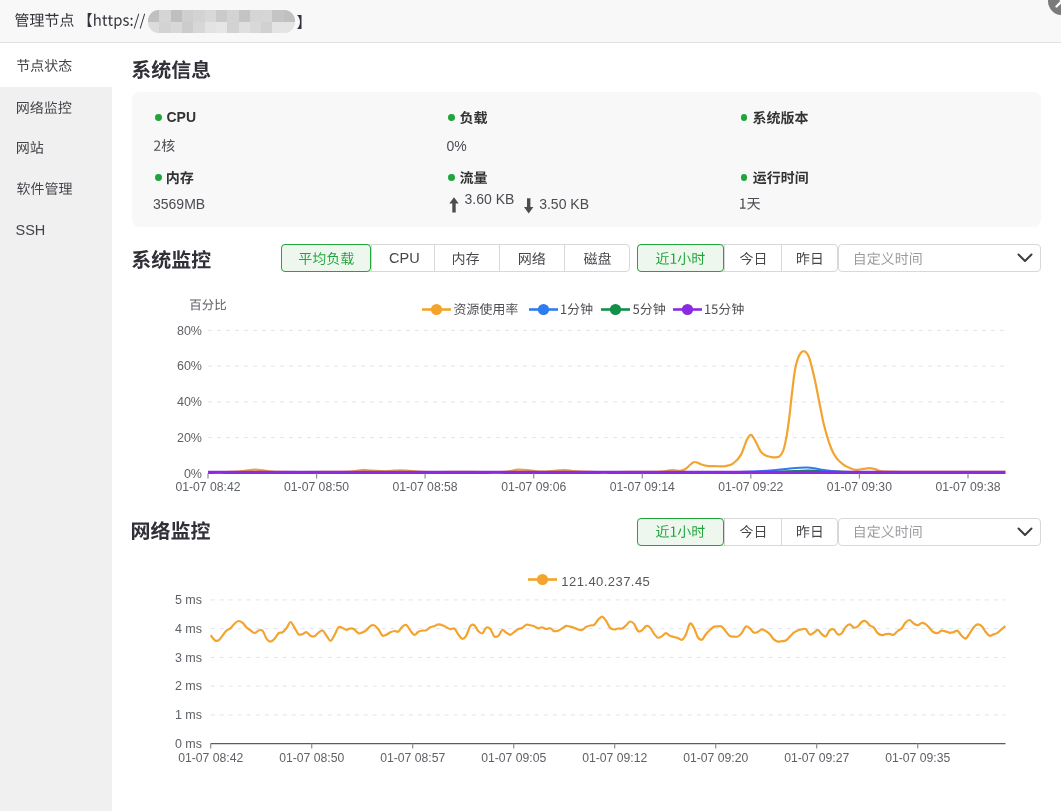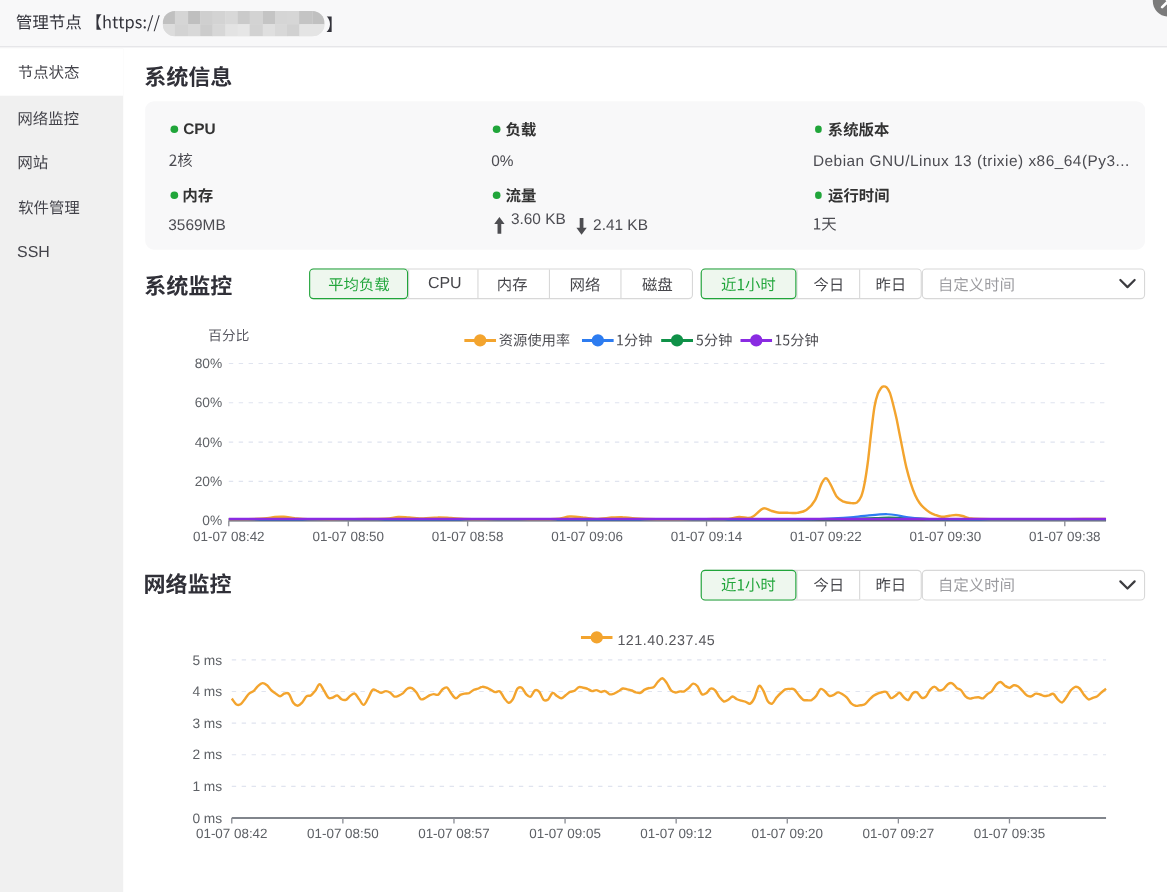--- a/index.html
+++ b/index.html
@@ -74,39 +74,38 @@
         <path d="M7.2 -1.0C9.0 -0.3 10.8 0.6 11.9 1.3L13.2 0.1C12.0 -0.5 10.0 -1.4 8.2 -2.1ZM6.3 -5.5C6.1 -2.4 5.7 -0.9 0.6 -0.2C0.9 0.2 1.2 0.8 1.4 1.2C7.1 0.3 7.8 -1.7 8.0 -5.5ZM4.8 -9.2H8.0C7.7 -8.7 7.4 -8.3 7.1 -7.9H3.8C4.1 -8.3 4.5 -8.7 4.8 -9.2ZM4.5 -11.9C3.8 -10.3 2.4 -8.5 0.4 -7.1C0.9 -6.9 1.4 -6.3 1.7 -6.0C2.0 -6.2 2.3 -6.4 2.5 -6.6V-1.7H4.2V-6.4H10.1V-1.7H11.9V-7.9H9.0C9.5 -8.5 10.0 -9.2 10.3 -9.9L9.1 -10.6L8.9 -10.5H5.7C5.9 -10.9 6.1 -11.2 6.3 -11.6Z M24.3 -11.0C24.9 -10.4 25.6 -9.5 25.9 -9.0L27.2 -9.8C26.9 -10.4 26.1 -11.2 25.5 -11.8ZM14.8 -1.5 14.9 -0.0 18.3 -0.3V1.2H19.9V-0.5L22.0 -0.7L22.0 -2.0L19.9 -1.9V-2.7H21.8L21.8 -4.0H19.9V-4.9H18.3V-4.0H17.0C17.2 -4.4 17.5 -4.8 17.7 -5.2H22.0V-6.5H18.4L18.8 -7.3L17.7 -7.5H22.4C22.5 -5.4 22.8 -3.4 23.2 -1.9C22.5 -1.1 21.8 -0.4 21.0 0.2C21.4 0.5 21.9 1.0 22.1 1.4C22.7 0.9 23.3 0.3 23.8 -0.3C24.3 0.6 24.9 1.1 25.7 1.1C26.9 1.1 27.4 0.5 27.6 -1.6C27.2 -1.8 26.7 -2.2 26.3 -2.5C26.3 -1.1 26.1 -0.5 25.9 -0.5C25.5 -0.5 25.2 -0.9 24.9 -1.7C25.8 -3.1 26.5 -4.7 27.0 -6.5L25.5 -6.9C25.2 -5.9 24.8 -4.9 24.4 -3.9C24.2 -5.0 24.1 -6.2 24.0 -7.5H27.4V-8.8H24.0C23.9 -9.8 23.9 -10.8 24.0 -11.9H22.3C22.3 -10.8 22.3 -9.8 22.3 -8.8H19.3V-9.7H21.6V-10.9H19.3V-11.9H17.7V-10.9H15.3V-9.7H17.7V-8.8H14.6V-7.5H17.1C17.0 -7.2 16.8 -6.8 16.7 -6.5H14.8V-5.2H16.0C15.9 -4.9 15.8 -4.7 15.7 -4.6C15.4 -4.2 15.2 -4.0 15.0 -3.9C15.1 -3.5 15.4 -2.8 15.5 -2.5C15.6 -2.6 16.1 -2.7 16.6 -2.7H18.3V-1.8Z" fill="#333333"></path>
       </svg></div>
 <div class="abs" style="left:740.6px;top:114.0px;width:6.8px;height:6.8px;border-radius:50%;background:#20a53a"></div>
 <div style="position:absolute;left:752.0px;top:109.7px;width:57.1px;height:15.4px;line-height:0;"><svg width="57.1" height="15.4" viewBox="-0.5 -13.0 57.1 15.4">
         <path d="M3.4 -3.0C2.7 -2.1 1.6 -1.2 0.5 -0.6C1.0 -0.4 1.7 0.2 2.0 0.5C3.0 -0.2 4.3 -1.3 5.1 -2.4ZM8.7 -2.2C9.8 -1.4 11.1 -0.2 11.7 0.5L13.2 -0.5C12.5 -1.3 11.1 -2.4 10.0 -3.1ZM9.0 -6.2C9.2 -5.9 9.5 -5.6 9.8 -5.3L5.6 -5.1C7.4 -6.0 9.2 -7.1 10.8 -8.4L9.6 -9.5C9.0 -8.9 8.3 -8.4 7.6 -8.0L4.9 -7.8C5.7 -8.4 6.5 -9.1 7.2 -9.8C9.0 -10.0 10.8 -10.2 12.2 -10.6L11.0 -11.9C8.6 -11.4 4.7 -11.0 1.3 -10.9C1.5 -10.5 1.7 -9.8 1.7 -9.4C2.7 -9.5 3.8 -9.5 4.9 -9.6C4.1 -8.9 3.4 -8.4 3.1 -8.2C2.7 -7.9 2.4 -7.7 2.1 -7.7C2.2 -7.2 2.5 -6.5 2.5 -6.2C2.8 -6.3 3.3 -6.4 5.5 -6.6C4.6 -6.0 3.8 -5.6 3.4 -5.4C2.5 -5.0 2.0 -4.7 1.4 -4.7C1.6 -4.2 1.8 -3.5 1.9 -3.2C2.4 -3.4 3.0 -3.5 6.2 -3.7V-0.6C6.2 -0.5 6.1 -0.4 5.9 -0.4C5.7 -0.4 4.8 -0.4 4.1 -0.4C4.3 0.0 4.6 0.7 4.7 1.2C5.7 1.2 6.5 1.2 7.1 0.9C7.8 0.7 7.9 0.2 7.9 -0.6V-3.9L10.8 -4.1C11.2 -3.6 11.5 -3.2 11.7 -2.8L13.0 -3.6C12.4 -4.5 11.3 -5.9 10.2 -6.8Z M23.5 -4.8V-0.9C23.5 0.5 23.8 1.0 25.1 1.0C25.3 1.0 25.8 1.0 26.1 1.0C27.1 1.0 27.5 0.4 27.6 -1.8C27.2 -1.9 26.5 -2.2 26.2 -2.5C26.2 -0.7 26.1 -0.4 25.9 -0.4C25.8 -0.4 25.5 -0.4 25.4 -0.4C25.2 -0.4 25.2 -0.4 25.2 -0.9V-4.8ZM20.9 -4.8C20.8 -2.4 20.6 -1.0 18.5 -0.1C18.8 0.3 19.3 0.9 19.5 1.3C22.1 0.2 22.4 -1.9 22.5 -4.8ZM14.5 -1.0 14.9 0.7C16.2 0.2 17.9 -0.5 19.5 -1.1L19.2 -2.6C17.5 -1.9 15.7 -1.3 14.5 -1.0ZM22.1 -11.6C22.3 -11.1 22.5 -10.5 22.7 -10.1H19.6V-8.6H21.8C21.2 -7.8 20.5 -6.9 20.2 -6.7C19.9 -6.4 19.5 -6.3 19.2 -6.2C19.4 -5.9 19.6 -5.0 19.7 -4.6C20.2 -4.8 20.9 -4.9 25.6 -5.4C25.8 -5.0 26.0 -4.7 26.1 -4.4L27.5 -5.1C27.2 -6.0 26.3 -7.3 25.5 -8.3L24.2 -7.7C24.5 -7.4 24.7 -7.0 24.9 -6.7L22.1 -6.5C22.6 -7.1 23.2 -7.9 23.7 -8.6H27.4V-10.1H23.5L24.4 -10.3C24.3 -10.7 24.0 -11.4 23.7 -12.0ZM14.9 -5.8C15.1 -5.9 15.4 -6.0 16.5 -6.1C16.1 -5.5 15.7 -5.0 15.5 -4.8C15.1 -4.3 14.8 -4.0 14.4 -3.9C14.6 -3.5 14.9 -2.7 14.9 -2.4C15.3 -2.6 15.9 -2.8 19.2 -3.6C19.2 -3.9 19.2 -4.6 19.2 -5.0L17.3 -4.6C18.2 -5.7 19.0 -7.0 19.7 -8.2L18.2 -9.1C18.0 -8.6 17.7 -8.1 17.5 -7.6L16.4 -7.6C17.2 -8.7 18.0 -10.0 18.5 -11.2L16.8 -12.0C16.3 -10.4 15.4 -8.7 15.1 -8.3C14.8 -7.8 14.6 -7.5 14.3 -7.5C14.5 -7.0 14.8 -6.1 14.9 -5.8Z M29.3 -11.5V-6.1C29.3 -4.1 29.2 -1.4 28.3 0.3C28.7 0.5 29.2 1.0 29.5 1.3C30.3 0.0 30.6 -1.8 30.7 -3.7H32.0V1.2H33.5V-5.2H30.8L30.8 -6.1V-6.7H34.2V-8.2H33.3V-11.9H31.8V-8.2H30.8V-11.5ZM39.5 -6.5C39.3 -5.4 39.0 -4.3 38.5 -3.4C38.1 -4.4 37.7 -5.4 37.4 -6.5ZM34.7 -11.1V-6.3C34.7 -4.3 34.6 -1.4 33.5 0.5C33.9 0.7 34.6 1.1 34.9 1.4C35.1 1.0 35.3 0.5 35.5 0.1C35.8 0.4 36.1 1.0 36.3 1.3C37.2 0.8 37.9 0.2 38.6 -0.5C39.1 0.2 39.7 0.8 40.5 1.3C40.7 0.9 41.2 0.3 41.6 -0.0C40.8 -0.5 40.1 -1.1 39.5 -1.8C40.4 -3.4 41.0 -5.3 41.3 -7.8L40.3 -8.1L40.0 -8.0H36.3V-9.7C38.1 -9.8 40.0 -10.0 41.5 -10.4L40.5 -11.8C39.0 -11.5 36.7 -11.2 34.7 -11.1ZM37.6 -2.0C37.1 -1.2 36.4 -0.6 35.5 -0.2C36.1 -1.9 36.2 -4.0 36.3 -5.8C36.6 -4.4 37.1 -3.1 37.6 -2.0Z M48.1 -7.5V-2.8H45.5C46.5 -4.1 47.4 -5.7 48.0 -7.5ZM49.9 -7.5H49.9C50.6 -5.8 51.4 -4.1 52.4 -2.8H49.9ZM48.1 -11.9V-9.2H42.8V-7.5H46.3C45.4 -5.3 44.0 -3.3 42.3 -2.2C42.7 -1.9 43.3 -1.3 43.6 -0.8C44.1 -1.3 44.7 -1.8 45.1 -2.4V-1.1H48.1V1.3H49.9V-1.1H52.8V-2.3C53.3 -1.8 53.7 -1.3 54.3 -0.9C54.6 -1.4 55.2 -2.0 55.6 -2.4C54.0 -3.5 52.5 -5.4 51.7 -7.5H55.2V-9.2H49.9V-11.9Z" fill="#333333"></path>
       </svg></div>
 <div style="position:absolute;left:153.0px;top:138.0px;width:22.7px;height:15.0px;line-height:0;"><svg width="22.7" height="15.0" viewBox="-0.4 -12.8 22.7 15.0">
         <path d="M0.6 0.0H7.1V-1.1H4.2C3.7 -1.1 3.1 -1.1 2.5 -1.0C5.0 -3.3 6.6 -5.4 6.6 -7.4C6.6 -9.3 5.4 -10.4 3.6 -10.4C2.3 -10.4 1.4 -9.9 0.6 -8.9L1.3 -8.2C1.9 -8.9 2.6 -9.4 3.4 -9.4C4.7 -9.4 5.3 -8.6 5.3 -7.4C5.3 -5.6 3.8 -3.6 0.6 -0.8Z M19.8 -5.2C18.6 -2.8 15.9 -0.8 12.6 0.3C12.8 0.5 13.1 0.9 13.3 1.1C15.0 0.5 16.6 -0.3 17.9 -1.4C18.8 -0.6 19.9 0.4 20.5 1.0L21.3 0.3C20.7 -0.4 19.6 -1.3 18.6 -2.0C19.5 -2.9 20.3 -3.8 20.9 -4.8ZM16.4 -11.5C16.6 -11.0 16.9 -10.3 17.1 -9.8H13.4V-8.9H16.1C15.6 -8.1 14.8 -6.8 14.5 -6.5C14.3 -6.3 13.9 -6.2 13.6 -6.1C13.7 -5.9 13.9 -5.3 13.9 -5.1C14.2 -5.2 14.6 -5.3 17.1 -5.4C16.1 -4.4 14.8 -3.4 13.3 -2.8C13.5 -2.6 13.8 -2.2 13.9 -2.0C16.4 -3.2 18.6 -5.2 19.8 -7.4L18.8 -7.7C18.5 -7.2 18.2 -6.8 17.9 -6.4L15.5 -6.2C16.0 -7.0 16.7 -8.1 17.2 -8.9H21.2V-9.8H18.0L18.2 -9.9C18.0 -10.4 17.7 -11.2 17.3 -11.8ZM10.5 -11.8V-9.1H8.6V-8.1H10.4C10.0 -6.2 9.1 -3.9 8.2 -2.8C8.4 -2.5 8.7 -2.0 8.8 -1.7C9.4 -2.6 10.0 -4.1 10.5 -5.6V1.1H11.5V-6.2C11.8 -5.5 12.3 -4.7 12.5 -4.3L13.1 -5.0C12.9 -5.4 11.8 -7.0 11.5 -7.5V-8.1H13.0V-9.1H11.5V-11.8Z" fill="#4c4c52"></path>
       </svg></div>
 <div class="abs" style="left:446.5px;top:137.5px;font-size:14px;color:#4c4c52">0%</div>
-<div class="abs" style="left:739px;top:137.5px;width:288px;font-size:14px;color:#4c4c52;white-space:nowrap;overflow:hidden;letter-spacing:0.45px">Debian GNU/Linux 13 (trixie) x86_64(Py3...</div>
 <div class="abs" style="left:155.0px;top:173.8px;width:6.8px;height:6.8px;border-radius:50%;background:#20a53a"></div>
 <div style="position:absolute;left:166.4px;top:169.6px;width:28.2px;height:15.2px;line-height:0;"><svg width="28.2" height="15.2" viewBox="0.2 -12.9 28.2 15.2">
         <path d="M1.2 -9.6V1.3H2.9V-2.7C3.3 -2.4 3.9 -1.8 4.1 -1.4C5.6 -2.4 6.6 -3.5 7.1 -4.7C8.1 -3.7 9.2 -2.5 9.8 -1.7L11.1 -2.8C10.4 -3.8 8.9 -5.2 7.7 -6.3C7.8 -6.9 7.8 -7.4 7.9 -7.9H11.1V-0.7C11.1 -0.4 11.0 -0.4 10.8 -0.4C10.5 -0.4 9.6 -0.4 8.8 -0.4C9.0 0.0 9.2 0.8 9.3 1.3C10.6 1.3 11.4 1.2 12.0 1.0C12.6 0.7 12.8 0.2 12.8 -0.7V-9.6H7.9V-11.9H6.1V-9.6ZM2.9 -2.7V-7.9H6.1C6.1 -6.2 5.6 -4.1 2.9 -2.7Z M22.4 -4.8V-3.9H18.9V-2.3H22.4V-0.6C22.4 -0.4 22.4 -0.3 22.1 -0.3C21.9 -0.3 21.1 -0.3 20.4 -0.4C20.6 0.1 20.8 0.8 20.9 1.3C22.0 1.3 22.8 1.2 23.4 1.0C24.0 0.8 24.1 0.3 24.1 -0.5V-2.3H27.5V-3.9H24.1V-4.4C25.1 -5.0 26.0 -5.9 26.7 -6.6L25.7 -7.5L25.3 -7.4H20.0V-5.9H23.8C23.4 -5.5 22.9 -5.1 22.4 -4.8ZM19.2 -11.9C19.0 -11.3 18.8 -10.7 18.6 -10.1H14.8V-8.5H17.9C17.0 -6.8 15.8 -5.2 14.3 -4.2C14.5 -3.8 14.9 -3.1 15.1 -2.6C15.5 -3.0 16.0 -3.3 16.4 -3.7V1.2H18.1V-5.6C18.7 -6.5 19.3 -7.4 19.7 -8.5H27.3V-10.1H20.4C20.6 -10.5 20.8 -11.0 20.9 -11.5Z" fill="#333333"></path>
       </svg></div>
 <div class="abs" style="left:447.9px;top:173.8px;width:6.8px;height:6.8px;border-radius:50%;background:#20a53a"></div>
 <div style="position:absolute;left:459.3px;top:169.7px;width:29.0px;height:15.1px;line-height:0;"><svg width="29.0" height="15.1" viewBox="-0.6 -12.9 29.0 15.1">
         <path d="M7.9 -5.0V0.6H9.4V-5.0ZM5.5 -5.0V-3.7C5.5 -2.5 5.3 -1.0 3.7 0.1C4.1 0.3 4.7 0.8 4.9 1.2C6.8 -0.2 7.0 -2.1 7.0 -3.6V-5.0ZM10.2 -5.0V-0.8C10.2 0.1 10.3 0.4 10.6 0.7C10.8 0.9 11.2 1.0 11.5 1.0C11.7 1.0 12.0 1.0 12.3 1.0C12.5 1.0 12.8 0.9 13.0 0.8C13.3 0.7 13.4 0.5 13.5 0.2C13.6 -0.1 13.7 -0.8 13.7 -1.5C13.3 -1.6 12.8 -1.8 12.5 -2.1C12.5 -1.5 12.5 -1.0 12.5 -0.7C12.5 -0.5 12.4 -0.4 12.4 -0.4C12.3 -0.3 12.3 -0.3 12.2 -0.3C12.1 -0.3 12.0 -0.3 12.0 -0.3C11.9 -0.3 11.9 -0.4 11.8 -0.4C11.8 -0.4 11.8 -0.6 11.8 -0.8V-5.0ZM1.0 -10.5C1.9 -10.1 3.0 -9.4 3.5 -8.8L4.5 -10.2C3.9 -10.7 2.8 -11.4 1.9 -11.7ZM0.4 -6.6C1.3 -6.2 2.5 -5.6 3.1 -5.1L4.0 -6.5C3.4 -7.0 2.2 -7.6 1.3 -7.9ZM0.7 -0.0 2.1 1.1C3.0 -0.3 3.8 -1.9 4.6 -3.3L3.3 -4.5C2.5 -2.8 1.4 -1.1 0.7 -0.0ZM7.7 -11.6C7.9 -11.1 8.1 -10.7 8.2 -10.2H4.5V-8.7H6.9C6.5 -8.1 6.0 -7.5 5.8 -7.3C5.5 -7.1 5.0 -6.9 4.6 -6.9C4.8 -6.5 5.0 -5.7 5.0 -5.3C5.6 -5.5 6.3 -5.6 11.6 -6.0C11.8 -5.6 12.0 -5.3 12.2 -5.1L13.5 -5.9C13.1 -6.7 12.1 -7.8 11.3 -8.7H13.3V-10.2H9.9C9.8 -10.7 9.5 -11.4 9.3 -11.9ZM9.9 -8.1 10.6 -7.3 7.6 -7.1C8.0 -7.6 8.4 -8.2 8.8 -8.7H10.9Z M18.0 -9.3H23.9V-8.8H18.0ZM18.0 -10.6H23.9V-10.1H18.0ZM16.4 -11.5V-8.0H25.6V-11.5ZM14.6 -7.6V-6.4H27.4V-7.6ZM17.7 -3.7H20.2V-3.2H17.7ZM21.8 -3.7H24.2V-3.2H21.8ZM17.7 -5.1H20.2V-4.6H17.7ZM21.8 -5.1H24.2V-4.6H21.8ZM14.6 -0.3V0.9H27.4V-0.3H21.8V-0.8H26.2V-1.9H21.8V-2.4H25.9V-6.0H16.2V-2.4H20.2V-1.9H15.9V-0.8H20.2V-0.3Z" fill="#333333"></path>
       </svg></div>
 <div class="abs" style="left:740.6px;top:173.8px;width:6.8px;height:6.8px;border-radius:50%;background:#20a53a"></div>
 <div style="position:absolute;left:752.0px;top:169.5px;width:56.8px;height:15.3px;line-height:0;"><svg width="56.8" height="15.3" viewBox="-0.7 -12.9 56.8 15.3">
         <path d="M5.3 -11.2V-9.6H12.5V-11.2ZM0.8 -10.3C1.5 -9.7 2.7 -8.9 3.2 -8.3L4.4 -9.5C3.8 -10.0 2.6 -10.8 1.9 -11.4ZM5.3 -1.6C5.9 -1.8 6.6 -1.9 11.3 -2.3C11.5 -2.0 11.7 -1.6 11.8 -1.3L13.3 -2.1C12.8 -3.1 11.7 -4.9 10.9 -6.2L9.5 -5.6L10.5 -3.8L7.1 -3.5C7.8 -4.4 8.4 -5.5 8.9 -6.5H13.4V-8.1H4.4V-6.5H6.9C6.4 -5.4 5.8 -4.3 5.5 -4.0C5.3 -3.6 5.0 -3.3 4.7 -3.2C5.0 -2.8 5.2 -1.9 5.3 -1.6ZM3.8 -7.1H0.5V-5.6H2.2V-1.6C1.6 -1.3 0.9 -0.8 0.3 -0.2L1.5 1.4C2.1 0.6 2.8 -0.3 3.2 -0.3C3.5 -0.3 4.0 0.1 4.5 0.4C5.5 1.0 6.7 1.2 8.4 1.2C9.9 1.2 12.2 1.1 13.2 1.0C13.2 0.5 13.5 -0.4 13.7 -0.8C12.3 -0.6 9.9 -0.5 8.5 -0.5C6.9 -0.5 5.7 -0.6 4.8 -1.1C4.4 -1.3 4.1 -1.6 3.8 -1.7Z M20.3 -11.1V-9.5H27.1V-11.1ZM17.6 -11.9C16.9 -10.9 15.5 -9.6 14.4 -8.9C14.7 -8.6 15.1 -7.9 15.3 -7.5C16.6 -8.5 18.2 -9.9 19.2 -11.2ZM19.7 -7.2V-5.6H23.8V-0.7C23.8 -0.5 23.7 -0.5 23.5 -0.5C23.2 -0.4 22.3 -0.4 21.5 -0.5C21.7 0.0 21.9 0.7 22.0 1.2C23.2 1.2 24.1 1.2 24.7 0.9C25.4 0.7 25.5 0.2 25.5 -0.7V-5.6H27.5V-7.2ZM18.1 -8.8C17.2 -7.3 15.6 -5.6 14.2 -4.6C14.5 -4.3 15.1 -3.5 15.4 -3.2C15.7 -3.5 16.1 -3.8 16.5 -4.2V1.3H18.2V-6.1C18.7 -6.8 19.3 -7.5 19.7 -8.2Z M34.4 -6.0C35.1 -5.0 36.0 -3.6 36.4 -2.8L37.9 -3.6C37.5 -4.4 36.5 -5.8 35.8 -6.7ZM32.2 -5.4V-2.8H30.5V-5.4ZM32.2 -6.9H30.5V-9.3H32.2ZM28.9 -10.8V-0.2H30.5V-1.3H33.8V-10.8ZM38.5 -11.8V-9.3H34.3V-7.6H38.5V-1.0C38.5 -0.7 38.3 -0.6 38.0 -0.6C37.7 -0.6 36.7 -0.6 35.7 -0.7C36.0 -0.2 36.2 0.6 36.3 1.0C37.7 1.1 38.7 1.0 39.3 0.7C39.9 0.5 40.2 0.0 40.2 -1.0V-7.6H41.6V-9.3H40.2V-11.8Z M43.0 -8.5V1.2H44.7V-8.5ZM43.2 -11.0C43.8 -10.3 44.5 -9.4 44.8 -8.8L46.3 -9.7C45.9 -10.3 45.2 -11.2 44.5 -11.8ZM47.7 -3.9H50.4V-2.6H47.7ZM47.7 -6.6H50.4V-5.3H47.7ZM46.2 -8.0V-1.3H51.9V-8.0ZM46.7 -11.2V-9.6H53.4V-0.6C53.4 -0.4 53.3 -0.3 53.2 -0.3C53.0 -0.3 52.5 -0.3 52.0 -0.3C52.2 0.1 52.4 0.7 52.5 1.2C53.4 1.2 54.1 1.1 54.5 0.9C55.0 0.6 55.1 0.2 55.1 -0.6V-11.2Z" fill="#333333"></path>
       </svg></div>
 <div class="abs" style="left:153px;top:196.3px;font-size:14px;color:#4c4c52">3569MB</div>
 <svg class="abs" style="left:0;top:190px" width="620" height="30" viewBox="0 190 620 30">
       <path d="M454.0,197.2 L458.7,203.6 L455.7,203.6 L455.7,212.4 L452.3,212.4 L452.3,203.6 L449.3,203.6 Z M528.7,213.4 L533.4,207.0 L530.4,207.0 L530.4,198.2 L527.0,198.2 L527.0,207.0 L524.0,207.0 Z" fill="#4d4d51"></path>
     </svg>
 <div class="abs" style="left:464.5px;top:191px;font-size:14px;color:#4c4c52">3.60 KB</div>
-<div class="abs" style="left:539.2px;top:196.3px;font-size:14px;color:#4c4c52">2.41 KB</div>
+<div class="abs" style="left:539.2px;top:196.3px;font-size:14px;color:#4c4c52">3.50 KB</div>
 <div style="position:absolute;left:739.0px;top:197.4px;width:22.1px;height:13.8px;line-height:0;"><svg width="22.1" height="13.8" viewBox="0.2 -11.7 22.1 13.8">
         <path d="M1.2 0.0H6.9V-1.1H4.8V-10.3H3.8C3.3 -9.9 2.6 -9.7 1.7 -9.5V-8.7H3.5V-1.1H1.2Z M8.7 -6.4V-5.3H13.8C13.3 -3.3 12.0 -1.3 8.4 0.2C8.6 0.4 8.9 0.8 9.0 1.1C12.6 -0.4 14.1 -2.5 14.8 -4.5C15.9 -1.8 17.8 0.2 20.6 1.1C20.7 0.8 21.1 0.4 21.3 0.1C18.5 -0.7 16.5 -2.6 15.5 -5.3H20.9V-6.4H15.2C15.2 -6.9 15.2 -7.4 15.2 -8.0V-9.6H20.3V-10.7H9.2V-9.6H14.1V-8.0C14.1 -7.4 14.1 -6.9 14.0 -6.4Z" fill="#4c4c52"></path>
       </svg></div>
 <div style="position:absolute;left:130.5px;top:248.5px;width:80.7px;height:21.1px;line-height:0;"><svg width="80.7" height="21.1" viewBox="-0.2 -18.2 80.7 21.1">
         <path d="M4.8 -4.3C3.9 -3.1 2.3 -1.7 0.8 -0.9C1.4 -0.5 2.4 0.3 2.9 0.7C4.3 -0.3 6.1 -1.9 7.3 -3.5ZM12.4 -3.2C13.9 -2.0 15.9 -0.3 16.8 0.7L18.9 -0.7C17.9 -1.8 15.9 -3.4 14.3 -4.4ZM12.8 -8.8C13.2 -8.5 13.6 -8.0 14.0 -7.6L8.0 -7.2C10.5 -8.5 13.1 -10.1 15.5 -12.0L13.8 -13.5C12.9 -12.8 11.9 -12.0 10.9 -11.4L6.9 -11.2C8.1 -12.0 9.3 -13.0 10.3 -14.0C12.9 -14.2 15.4 -14.6 17.4 -15.1L15.7 -17.1C12.3 -16.2 6.8 -15.7 1.8 -15.6C2.1 -15.0 2.4 -14.1 2.4 -13.5C3.9 -13.5 5.4 -13.6 7.0 -13.7C5.9 -12.7 4.9 -12.0 4.5 -11.7C3.9 -11.3 3.4 -11.0 2.9 -10.9C3.2 -10.3 3.5 -9.3 3.6 -8.9C4.1 -9.1 4.7 -9.2 7.9 -9.4C6.6 -8.6 5.5 -8.0 4.9 -7.8C3.6 -7.1 2.8 -6.8 2.0 -6.7C2.3 -6.1 2.6 -5.0 2.7 -4.5C3.4 -4.8 4.3 -4.9 8.9 -5.3V-0.9C8.9 -0.7 8.8 -0.6 8.4 -0.6C8.1 -0.6 6.9 -0.6 5.8 -0.6C6.2 0.0 6.6 1.0 6.7 1.7C8.2 1.7 9.3 1.7 10.2 1.3C11.1 1.0 11.3 0.3 11.3 -0.8V-5.5L15.5 -5.8C16.0 -5.2 16.4 -4.6 16.7 -4.0L18.6 -5.2C17.8 -6.5 16.1 -8.4 14.6 -9.8Z M33.6 -6.9V-1.2C33.6 0.8 34.0 1.5 35.8 1.5C36.2 1.5 36.9 1.5 37.2 1.5C38.8 1.5 39.3 0.6 39.5 -2.6C38.9 -2.8 37.9 -3.1 37.4 -3.6C37.4 -1.0 37.3 -0.6 37.0 -0.6C36.8 -0.6 36.4 -0.6 36.3 -0.6C36.0 -0.6 36.0 -0.6 36.0 -1.3V-6.9ZM29.8 -6.9C29.7 -3.5 29.5 -1.4 26.4 -0.1C26.9 0.4 27.6 1.3 27.9 1.9C31.5 0.2 32.0 -2.7 32.2 -6.9ZM20.7 -1.4 21.2 1.0C23.2 0.3 25.6 -0.7 27.9 -1.6L27.5 -3.7C25.0 -2.8 22.4 -1.9 20.7 -1.4ZM31.6 -16.5C31.9 -15.9 32.2 -15.0 32.4 -14.4H27.9V-12.2H31.1C30.3 -11.1 29.3 -9.9 28.9 -9.5C28.5 -9.1 27.9 -9.0 27.4 -8.9C27.7 -8.4 28.1 -7.1 28.2 -6.6C28.8 -6.9 29.8 -7.0 36.6 -7.7C36.9 -7.2 37.2 -6.7 37.3 -6.3L39.3 -7.3C38.8 -8.6 37.5 -10.5 36.5 -11.9L34.6 -11.0C34.9 -10.5 35.3 -10.1 35.6 -9.6L31.6 -9.2C32.3 -10.1 33.2 -11.2 33.9 -12.2H39.1V-14.4H33.6L34.9 -14.7C34.7 -15.3 34.2 -16.3 33.9 -17.1ZM21.2 -8.3C21.5 -8.4 22.0 -8.5 23.6 -8.7C23.0 -7.9 22.4 -7.2 22.2 -6.9C21.5 -6.2 21.1 -5.7 20.6 -5.6C20.8 -5.0 21.2 -3.9 21.3 -3.4C21.9 -3.7 22.7 -4.0 27.5 -5.1C27.4 -5.6 27.4 -6.5 27.5 -7.2L24.7 -6.6C26.0 -8.2 27.2 -10.0 28.1 -11.7L26.0 -13.0C25.7 -12.3 25.3 -11.6 24.9 -10.9L23.5 -10.8C24.6 -12.4 25.7 -14.3 26.4 -16.1L24.0 -17.2C23.3 -14.9 22.0 -12.5 21.6 -11.8C21.1 -11.2 20.8 -10.8 20.4 -10.7C20.7 -10.0 21.1 -8.8 21.2 -8.3Z M52.7 -10.4C53.9 -9.4 55.4 -7.9 56.1 -7.0L58.0 -8.4C57.3 -9.3 55.7 -10.7 54.5 -11.6ZM46.1 -17.0V-7.2H48.5V-17.0ZM42.1 -16.3V-7.8H44.5V-16.3ZM51.9 -17.0C51.3 -14.1 50.1 -11.4 48.5 -9.7C49.1 -9.4 50.1 -8.7 50.5 -8.3C51.3 -9.3 52.1 -10.6 52.8 -12.1H59.0V-14.3H53.6C53.8 -15.0 54.0 -15.8 54.2 -16.5ZM42.9 -6.3V-0.8H40.9V1.3H59.2V-0.8H57.3V-6.3ZM45.2 -0.8V-4.3H46.9V-0.8ZM49.1 -0.8V-4.3H50.9V-0.8ZM53.1 -0.8V-4.3H54.9V-0.8Z M73.5 -10.5C74.7 -9.5 76.5 -8.0 77.3 -7.1L78.8 -8.7C77.9 -9.6 76.1 -11.0 74.9 -11.9ZM62.8 -17.0V-13.4H60.8V-11.2H62.8V-7.1L60.5 -6.4L61.0 -4.0L62.8 -4.7V-1.1C62.8 -0.8 62.7 -0.7 62.5 -0.7C62.2 -0.7 61.5 -0.7 60.8 -0.7C61.1 -0.1 61.4 0.9 61.4 1.5C62.7 1.5 63.6 1.4 64.2 1.0C64.8 0.7 65.0 0.1 65.0 -1.0V-5.5L67.0 -6.2L66.6 -8.3L65.0 -7.8V-11.2H66.7V-13.4H65.0V-17.0ZM70.8 -11.8C69.9 -10.7 68.5 -9.6 67.2 -8.8C67.6 -8.4 68.2 -7.5 68.5 -7.0H68.1V-4.9H71.8V-1.0H66.5V1.1H79.4V-1.0H74.2V-4.9H78.0V-7.0H68.7C70.1 -8.0 71.8 -9.6 72.8 -11.0ZM71.3 -16.6C71.5 -16.0 71.8 -15.3 72.0 -14.7H67.2V-11.0H69.4V-12.7H76.9V-11.1H79.1V-14.7H74.6C74.3 -15.4 73.9 -16.4 73.6 -17.1Z" fill="#303038"></path>
       </svg></div>
 <div class="abs" style="left:281px;top:244.0px;width:349px;height:28.0px;background:#fff;border:1px solid #d8d8d8;border-radius:4px"></div>
     <div class="abs" style="left:371.2px;top:245.0px;width:1px;height:26.0px;background:#d8d8d8"></div>
     <div class="abs" style="left:433.6px;top:245.0px;width:1px;height:26.0px;background:#d8d8d8"></div>
     <div class="abs" style="left:498.8px;top:245.0px;width:1px;height:26.0px;background:#d8d8d8"></div>

